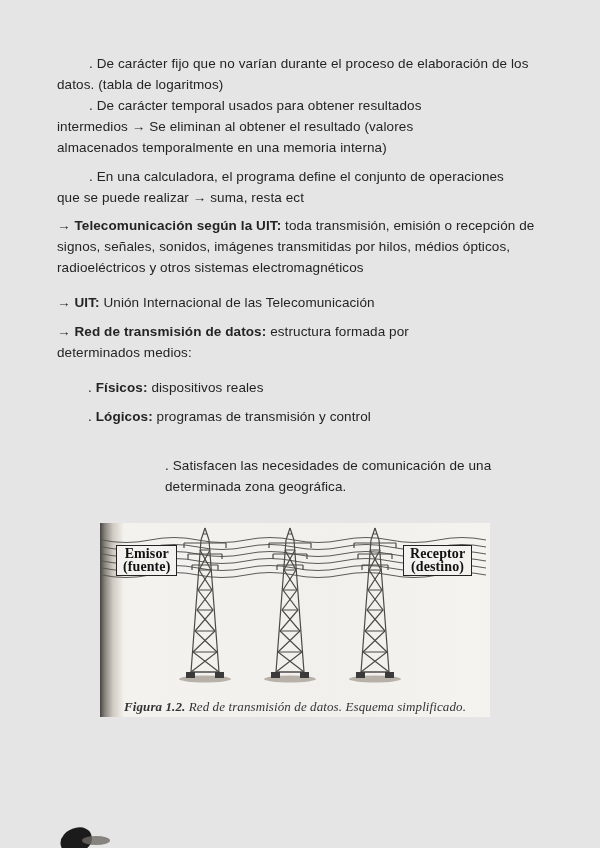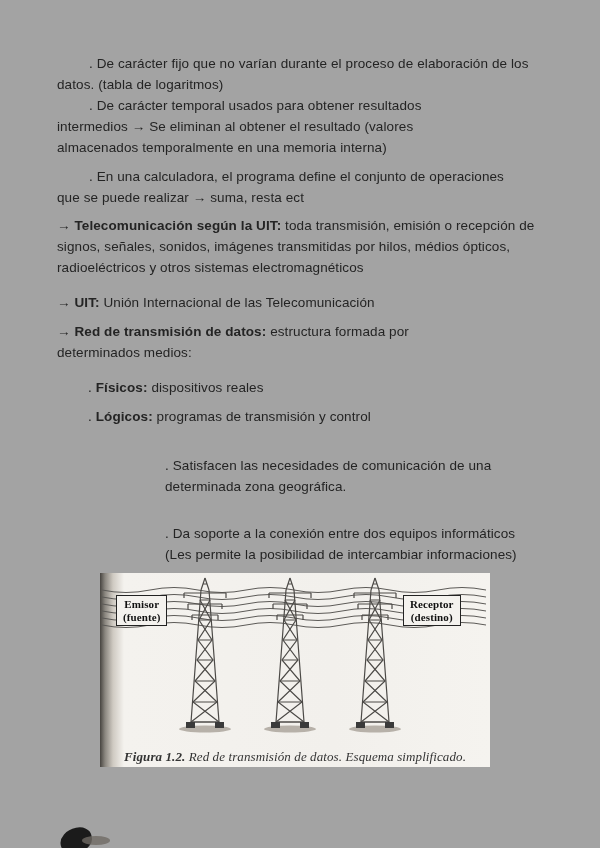--- a/index.html
+++ b/index.html
@@ -1,18 +1,18 @@
 <!DOCTYPE html>
 <html><head>
 <meta charset="utf-8">
 <style>
   * { margin:0; padding:0; box-sizing:border-box; }
   html,body { background:#ffffff; }
   .page {
-    position:relative; width:600px; height:848px; background:#a3a3a3;
+    position:relative; width:600px; height:848px; background:#e5e5e5;
     overflow:hidden; font-family:"Liberation Sans", sans-serif; color:#242424;
   }
   .content {
     position:absolute; left:57px; top:53px; width:498px;
     font-size:13.5px; line-height:21px; letter-spacing:0.1px;
   }
   p { margin:0 0 8px 0; }
   b { font-weight:bold; }
   .hang  { text-indent:32px; }
   .mb0   { margin-bottom:0; }
@@ -26,21 +26,21 @@
   .ind31 { margin-left:31px; }
   .ind108{ margin-left:108px; max-width:362px; }
 
   .figure {
     position:relative; margin-left:43px; width:390px; height:194px;
     background:linear-gradient(to right,#474440 0,#8a867f 5px,#cfcac2 13px,#f4f2ee 24px,#f2f0ec 60%,#f5f3ef 100%);
   }
   .fig-svg { position:absolute; left:0; top:0; }
   .fig-label {
     position:absolute; border:1px solid #222; background:#f4f2ee;
-    font-family:"Liberation Serif", serif; font-weight:bold; font-size:11px;
+    font-family:"Liberation Serif", serif; font-weight:bold; font-size:14px;
     line-height:12.5px; text-align:center; padding:2px 6px; color:#111;
   }
   .fig-label.emisor   { left:16px;  top:22px; }
   .fig-label.receptor { left:303px; top:22px; }
   .fig-caption {
     position:absolute; left:0; right:0; top:173px; text-align:center;
     font-family:"Liberation Serif", serif; font-style:italic; font-size:13px; color:#333;
   }
   .fig-caption b { font-weight:bold; }
 
@@ -72,21 +72,20 @@
     <p><span>→ </span><b>UIT:</b><span> Unión Internacional de las Telecomunicación</span></p>
 
     <p class="w420 mb14"><span>→ </span><b>Red de transmisión de datos:</b><span> estructura formada por determinados medios:</span></p>
 
     <p class="ind31"><span>. </span><b>Físicos:</b><span> dispositivos reales</span></p>
 
     <p class="ind31 mb15"><span>. </span><b>Lógicos:</b><span> programas de transmisión y control</span></p>
 
     <p class="ind108 mb11"><span>. Satisfacen las necesidades de comunicación de una determinada zona geográfica.</span></p>
 
-    <p class="ind108"><span>. Da soporte a la conexión entre dos equipos informáticos (Les permite la posibilidad de intercambiar informaciones)</span></p>
 
     <figure class="figure">
       <svg class="fig-svg" width="390" height="194" viewBox="0 0 390 194" aria-hidden="true">
         <defs>
           <g id="tower" stroke="#4c4a47" stroke-width="1.2" fill="none">
             <path d="M0,5 L-4,17 M0,5 L4,17 M-2,11 L2,11"></path>
             <path d="M-4,17 L-14,149 M4,17 L14,149"></path>
             <path d="M-21,20 h42 M-21,20 v5 M21,20 v5"></path>
             <path d="M-17,31 h34 M-17,31 v5 M17,31 v5"></path>
             <path d="M-13,42 h26 M-13,42 v5 M13,42 v5"></path>

